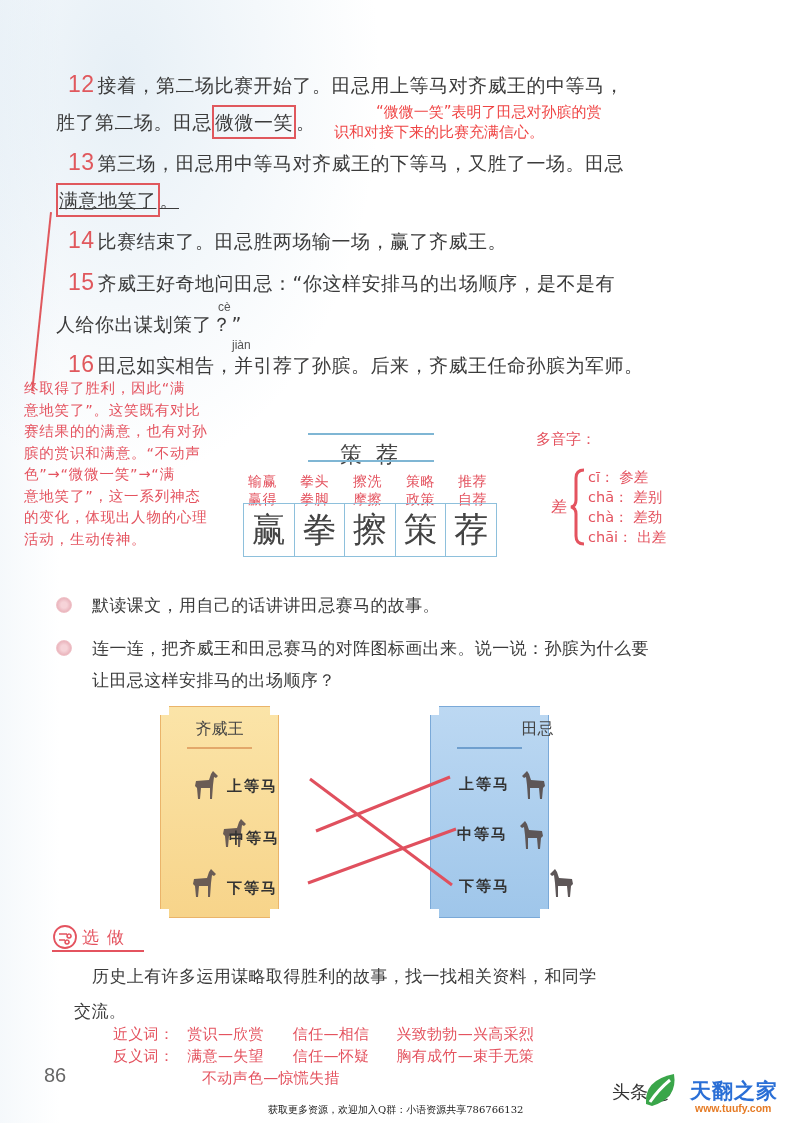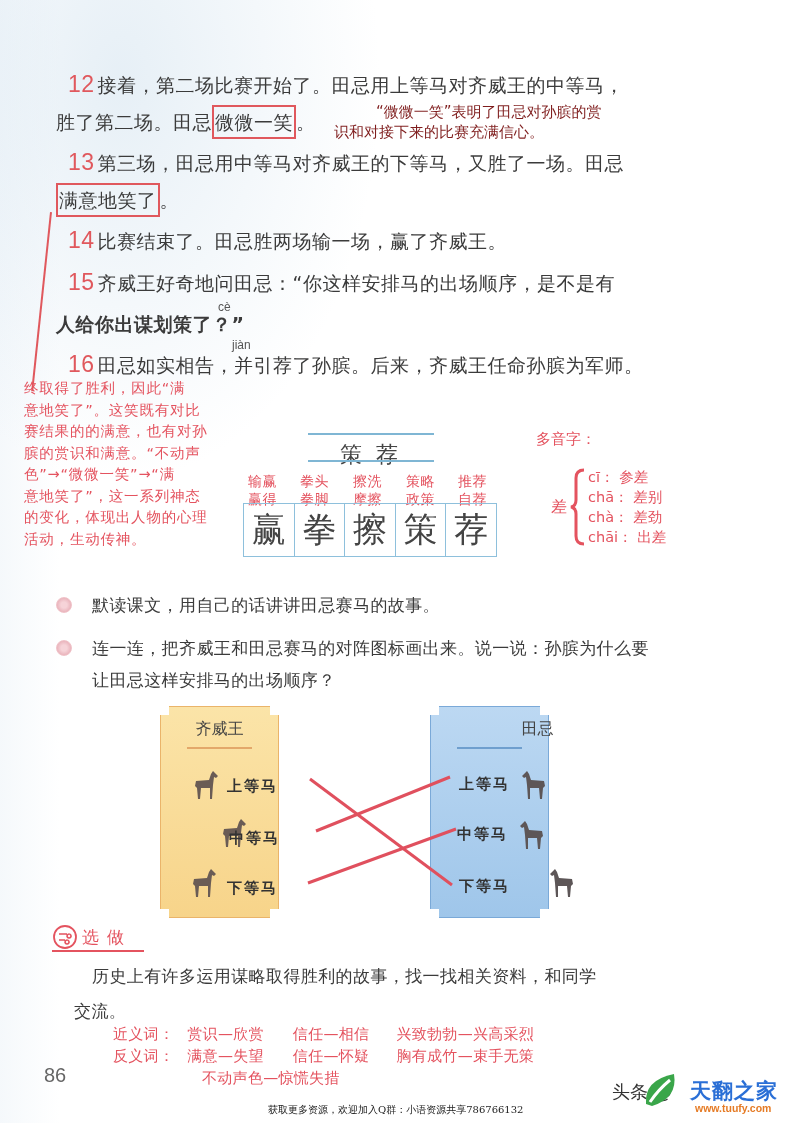--- a/index.html
+++ b/index.html
@@ -5,21 +5,21 @@
   * { box-sizing: border-box; margin: 0; padding: 0; }
   html, body { width: 794px; height: 1123px; background: #ffffff; overflow: hidden; }
   body { position: relative; font-family: "DejaVu Sans", "Liberation Sans", sans-serif; color: #3a3a3a; }
   .page-tint { position: absolute; left: 0; top: 0; width: 794px; height: 1123px;
     background: radial-gradient(ellipse at 120px 80px, rgba(200,220,235,0.45), rgba(255,255,255,0) 260px),
                 linear-gradient(90deg, rgba(235,242,248,0.5) 0px, rgba(255,255,255,0) 60px); }
   .abs { position: absolute; }
   .para { font-size: 19px; line-height: 24px; letter-spacing: 0.5px; color: #3b3b3b; white-space: nowrap; }
   .pnum { color: #e0585d; font-size: 23px; font-family: "Liberation Sans", sans-serif; margin-right: 3px; }
   .boxed { border: 2px solid #e0585d; padding: 4px 1px; }
-  .note { font-size: 15px; line-height: 19px; color: #7f1d1d; white-space: nowrap; }
+  .note { font-size: 15px; line-height: 19px; color: #ef4444; white-space: nowrap; }
   .pinyin { font-size: 12px; color: #555; font-family: "Liberation Sans", sans-serif; }
   .side-note { font-size: 14.5px; line-height: 21.5px; color: #e4535f; letter-spacing: 0.8px; white-space: nowrap; }
   .red-line { position: absolute; background: #e0585d; }
   .wordbox-title { font-size: 22px; letter-spacing: 14px; color: #444; font-family: "DejaVu Serif", serif; }
   .hline { position: absolute; height: 2px; background: #7fb6d4; }
   .grid { position: absolute; left: 243px; top: 503px; width: 254px; height: 54px; border: 1.5px solid #8ec0dc; display: flex; }
   .cell { flex: 1; border-right: 1.5px solid #8ec0dc; display: flex; align-items: center; justify-content: center; font-size: 34px; color: #444; font-family: "DejaVu Serif", serif; }
   .cell:last-child { border-right: none; }
   .wordpair { position: absolute; font-size: 14px; line-height: 18px; color: #e4535f; white-space: nowrap; letter-spacing: 0.5px; }
   .poly { font-size: 14.5px; color: #e4535f; white-space: nowrap; }
@@ -52,35 +52,35 @@
 </div>
 <div class="abs para" style="left:56px; top:110px;">
   <span>胜了第二场。田忌</span><span class="boxed">微微一笑</span><span>。</span>
 </div>
 <div class="abs note" style="left:376px; top:103px;">“微微一笑”表明了田忌对孙膑的赏</div>
 <div class="abs note" style="left:334px; top:123px;">识和对接下来的比赛充满信心。</div>
 
 <div class="abs para" style="left:68px; top:150px;">
   <span class="pnum">13</span><span>第三场，田忌用中等马对齐威王的下等马，又胜了一场。田忌</span>
 </div>
-<div class="abs para" style="left:56px; top:188px;">
+<div class="abs para" style="left:56px; top:188px;text-decoration:underline;">
   <span class="boxed">满意地笑了</span><span>。</span>
 </div>
 
 <div class="red-line" style="left:50px; top:212px; width:2px; height:180px; transform: rotate(6deg); transform-origin: top left;"></div>
 
 <div class="abs para" style="left:68px; top:228px;">
   <span class="pnum">14</span><span>比赛结束了。田忌胜两场输一场，赢了齐威王。</span>
 </div>
 
 <div class="abs para" style="left:68px; top:270px;">
   <span class="pnum">15</span><span>齐威王好奇地问田忌：“你这样安排马的出场顺序，是不是有</span>
 </div>
 <div class="abs pinyin" style="left:218px; top:300px;">cè</div>
-<div class="abs para" style="left:56px; top:312px;font-weight:bold;">人给你出谋划策了？”</div>
+<div class="abs para" style="left:56px; top:312px;">人给你出谋划策了？”</div>
 
 <div class="abs pinyin" style="left:232px; top:338px;">jiàn</div>
 <div class="abs para" style="left:68px; top:352px;">
   <span class="pnum">16</span><span>田忌如实相告，并引荐了孙膑。后来，齐威王任命孙膑为军师。</span>
 </div>
 
 <div class="abs" style="left:24px; top:378px;">
   <div class="side-note">终取得了胜利，因此“满</div>
   <div class="side-note">意地笑了”。这笑既有对比</div>
   <div class="side-note">赛结果的的满意，也有对孙</div>

